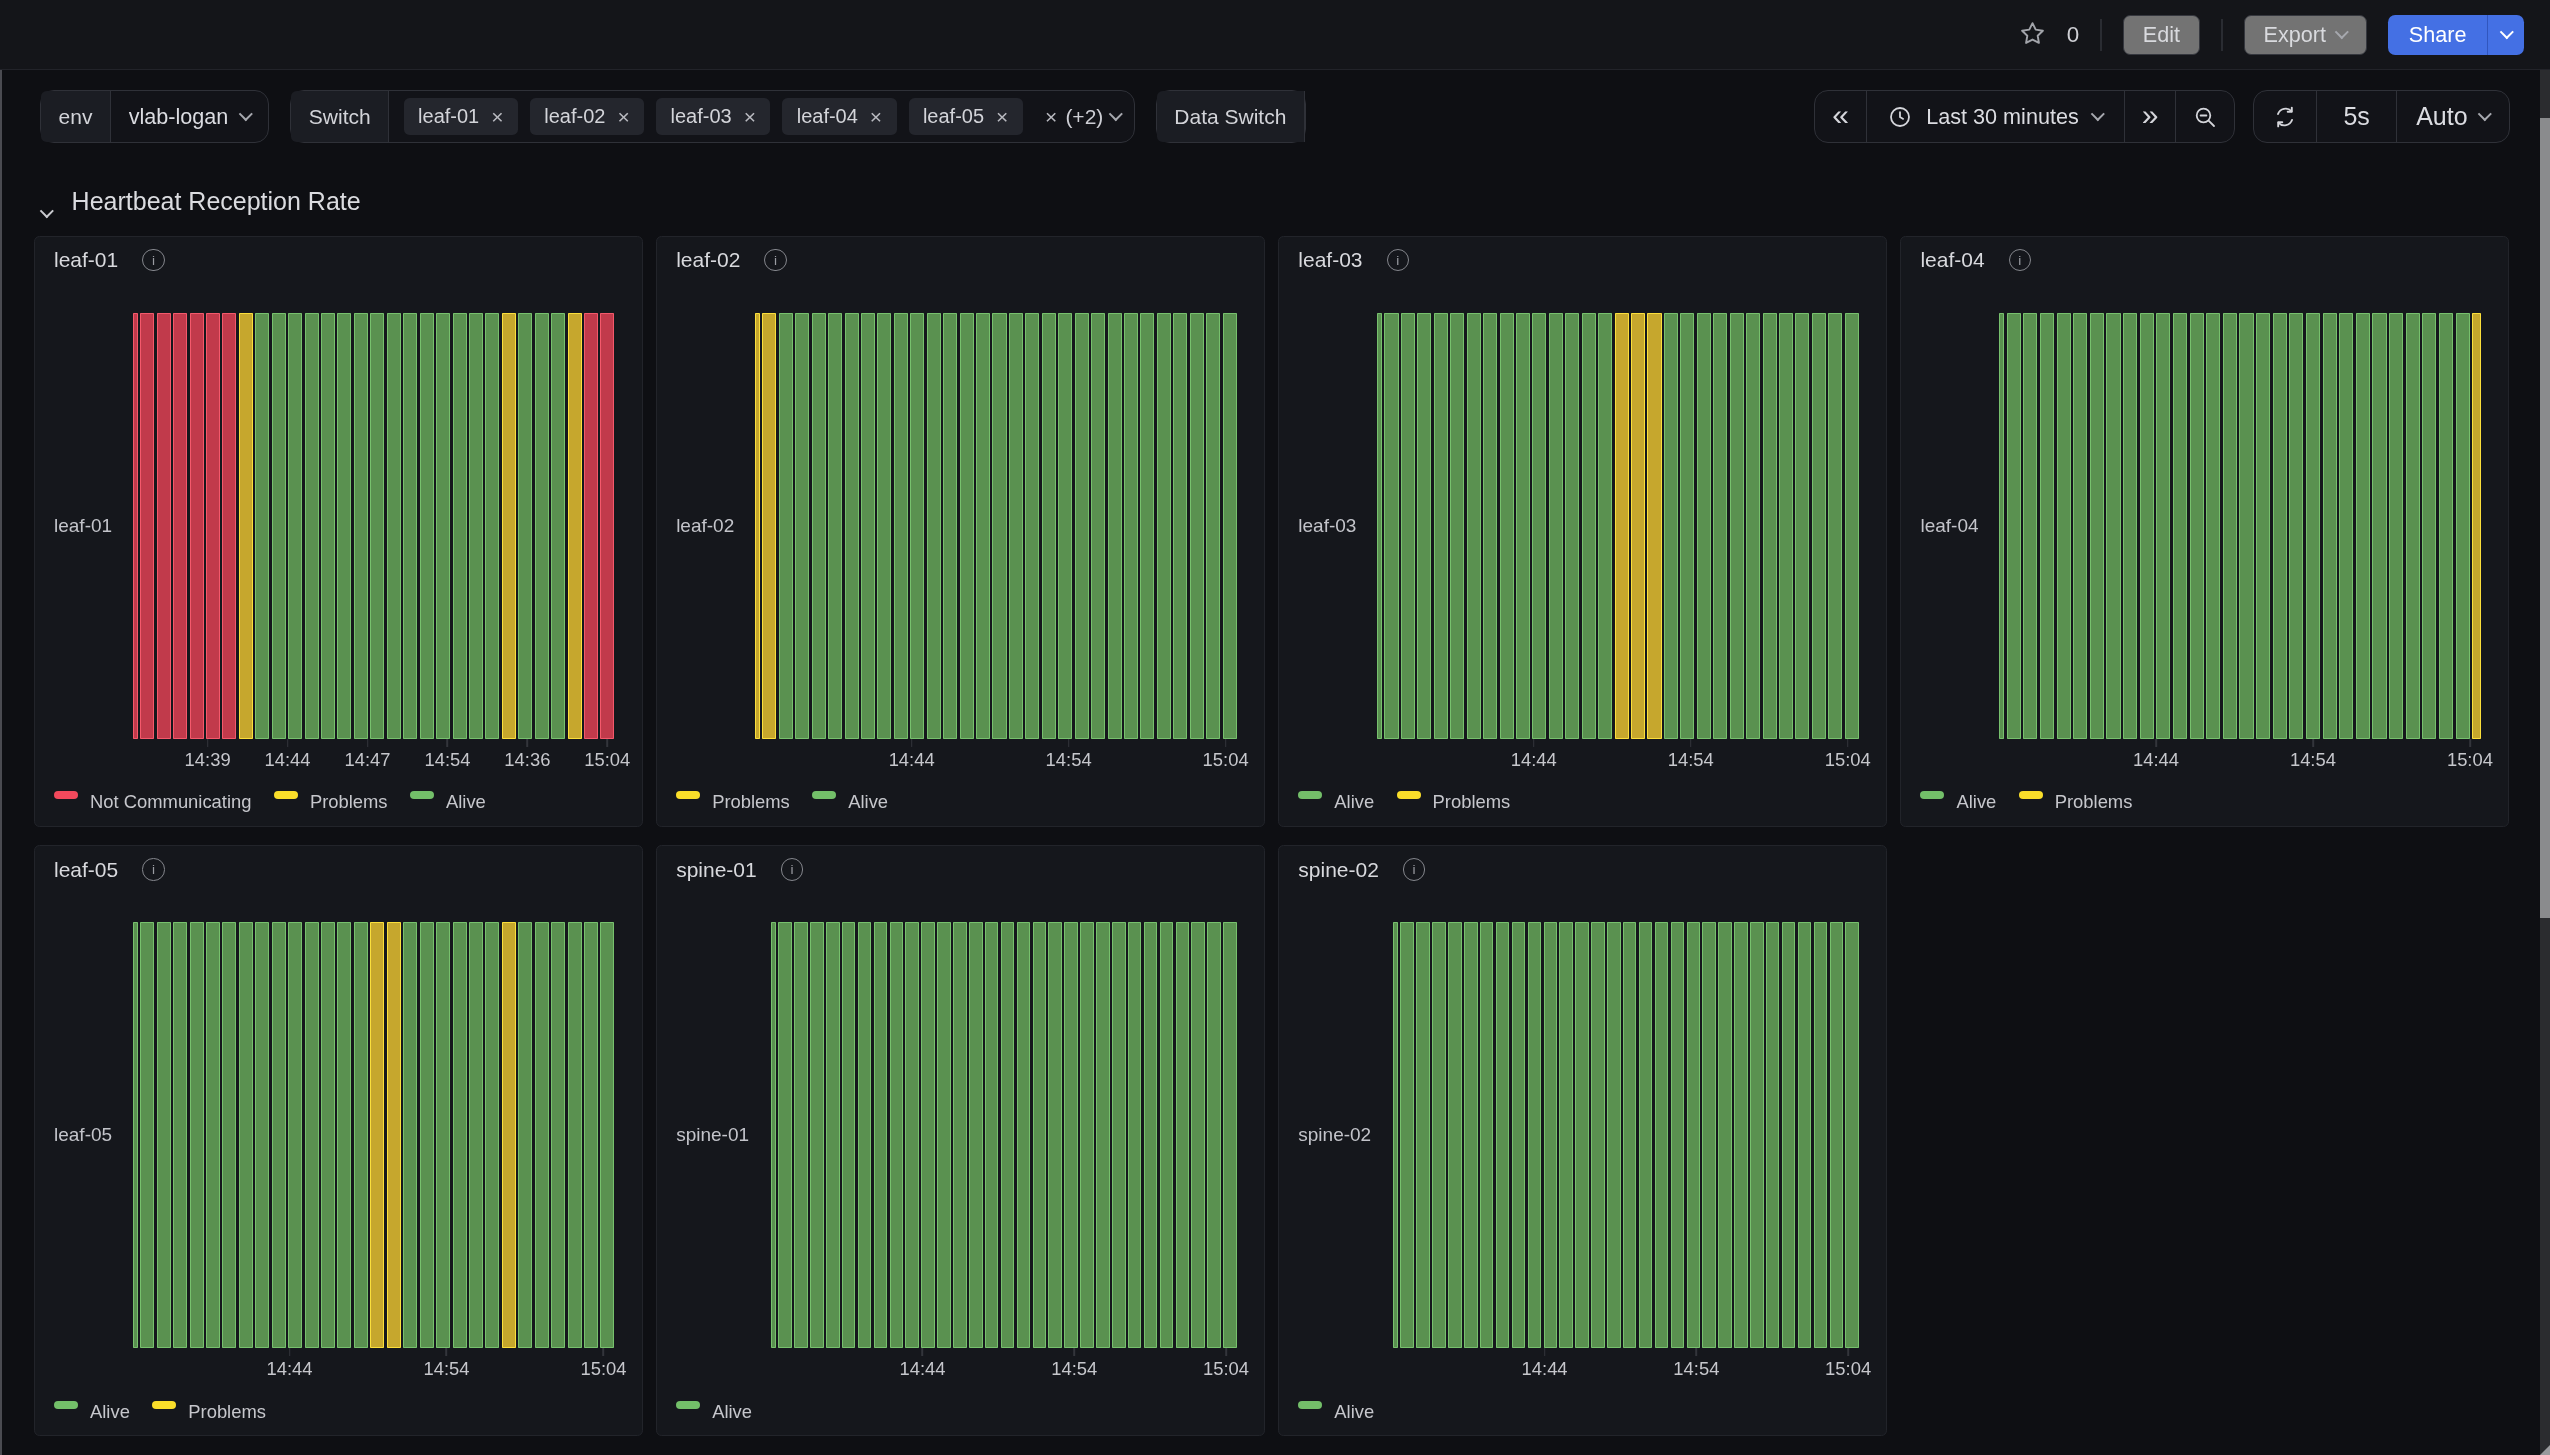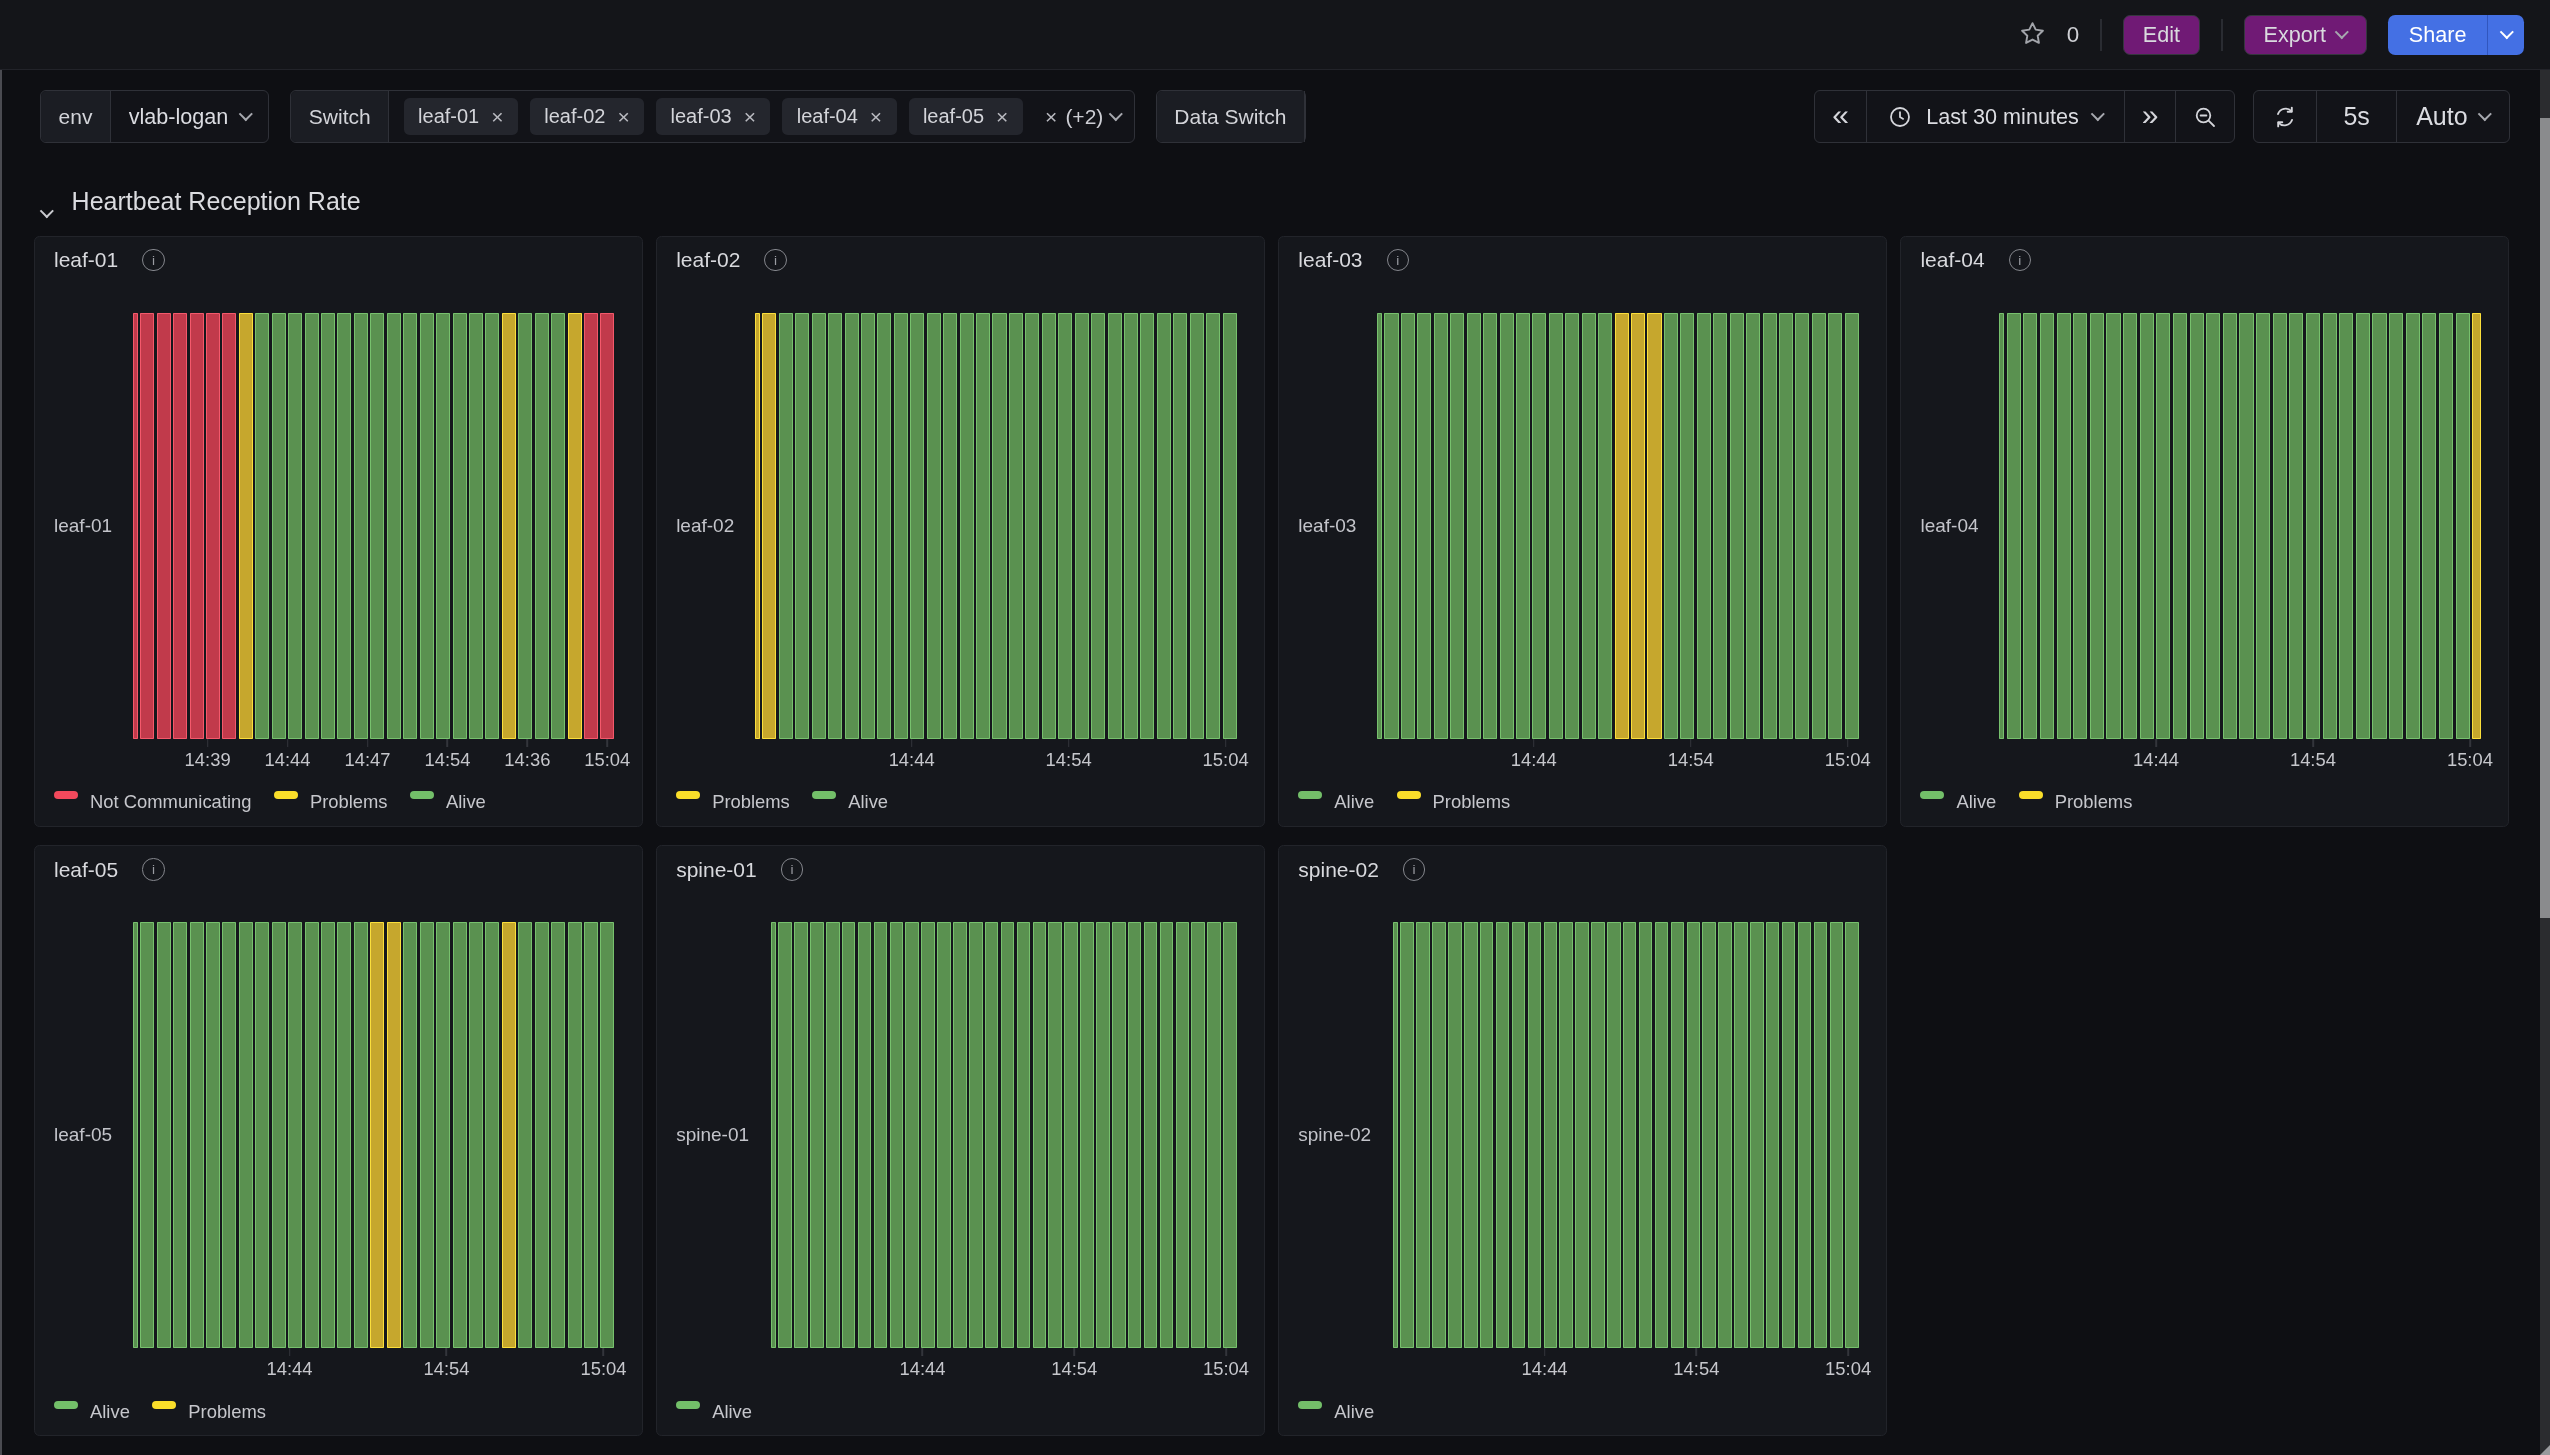--- a/index.html
+++ b/index.html
@@ -6,30 +6,30 @@
   html,body { width:2550px; height:1456px; overflow:hidden; }
   body { background:#0E0F13; font-family:"Liberation Sans", sans-serif; color:#D5D6DB; }
   .page { position:relative; width:2550px; height:1456px; }
   .left-edge { position:absolute; left:0; top:0; width:1.6px; height:100%; background:#4A4B51; }
 
   
   .topbar { position:absolute; top:0; left:0; right:0; height:70px; background:#141519; border-bottom:1.6px solid #222329; }
   .topbar-right { position:absolute; right:25.6px; top:0; height:69px; display:flex; align-items:center; gap:21px; }
   .fav-count { font-size:22.4px; color:#CFD0D5; }
   .vdiv { width:1.6px; height:32px; background:#2A2C32; }
-  .btn { display:flex; align-items:center; gap:11.2px; height:40px; padding:0 19px; background:#701a75; border:1.6px solid #35373E; border-radius:7.2px; font-size:21.6px; color:#D9DADE; font-family:"Liberation Sans", sans-serif; }
+  .btn { display:flex; align-items:center; gap:11.2px; height:40px; padding:0 19px; background:#737373; border:1.6px solid #35373E; border-radius:7.2px; font-size:21.6px; color:#D9DADE; font-family:"Liberation Sans", sans-serif; }
   .btn-share { display:flex; height:40px; border-radius:7.2px; overflow:hidden; background:#4470E4; }
   .btn-share .main { display:flex; align-items:center; padding:0 21px; font-size:21.6px; color:#FFFFFF; font-weight:500; }
   .btn-share .arrow { display:flex; align-items:center; justify-content:center; width:37px; border-left:1.6px solid #3156BE; }
   .chev { width:9.6px; height:9.6px; border-right:2px solid #A6A8AE; border-bottom:2px solid #A6A8AE; transform:rotate(45deg); margin-top:-4.8px; }
   .btn-share .chev { border-color:#fff; }
 
   
   .toolbar { position:absolute; top:90px; left:40px; right:40px; display:flex; align-items:flex-start; gap:21px; }
-  .ctrl { display:flex; align-items:stretch; height:53px; border:1.6px solid #2F3138; border-radius:6px; background:#121318; }
+  .ctrl { display:flex; align-items:stretch; height:53px; border:1.6px solid #2F3138; border-radius:14px; background:#121318; }
   .seg { display:flex; align-items:center; padding:0 17.6px; gap:12.8px; }
   .seg.lab { background:#1B1D23; border-right:1.6px solid #2F3138; border-radius:5.6px 0 0 5.6px; font-size:21px; color:#D3D4D9; }
   .seg.val { font-size:21.6px; color:#DBDCE1;align-items:center; }
   .tagrow { display:flex; align-items:center; gap:12px; padding:0 14.4px; }
   .tag { display:flex; align-items:center; gap:12px; background:#24262D; border-radius:5.6px; padding:7.2px 14.4px; font-size:20px; color:#D3D4D9; }
   .x-glyph { font-size:21px; color:#B9BAC0; line-height:1; }
   .more { display:flex; align-items:center; gap:8px; padding:0 12.8px 0 8px; font-size:21px; color:#CDCED4; }
   .time-wrap { margin-left:auto; display:flex; gap:17.6px; }
   .iconseg { display:flex; align-items:center; justify-content:center; padding:0 17px; border-left:1.6px solid #2F3138; color:#D4D5DA; }
   .iconseg.first { border-left:none; }

